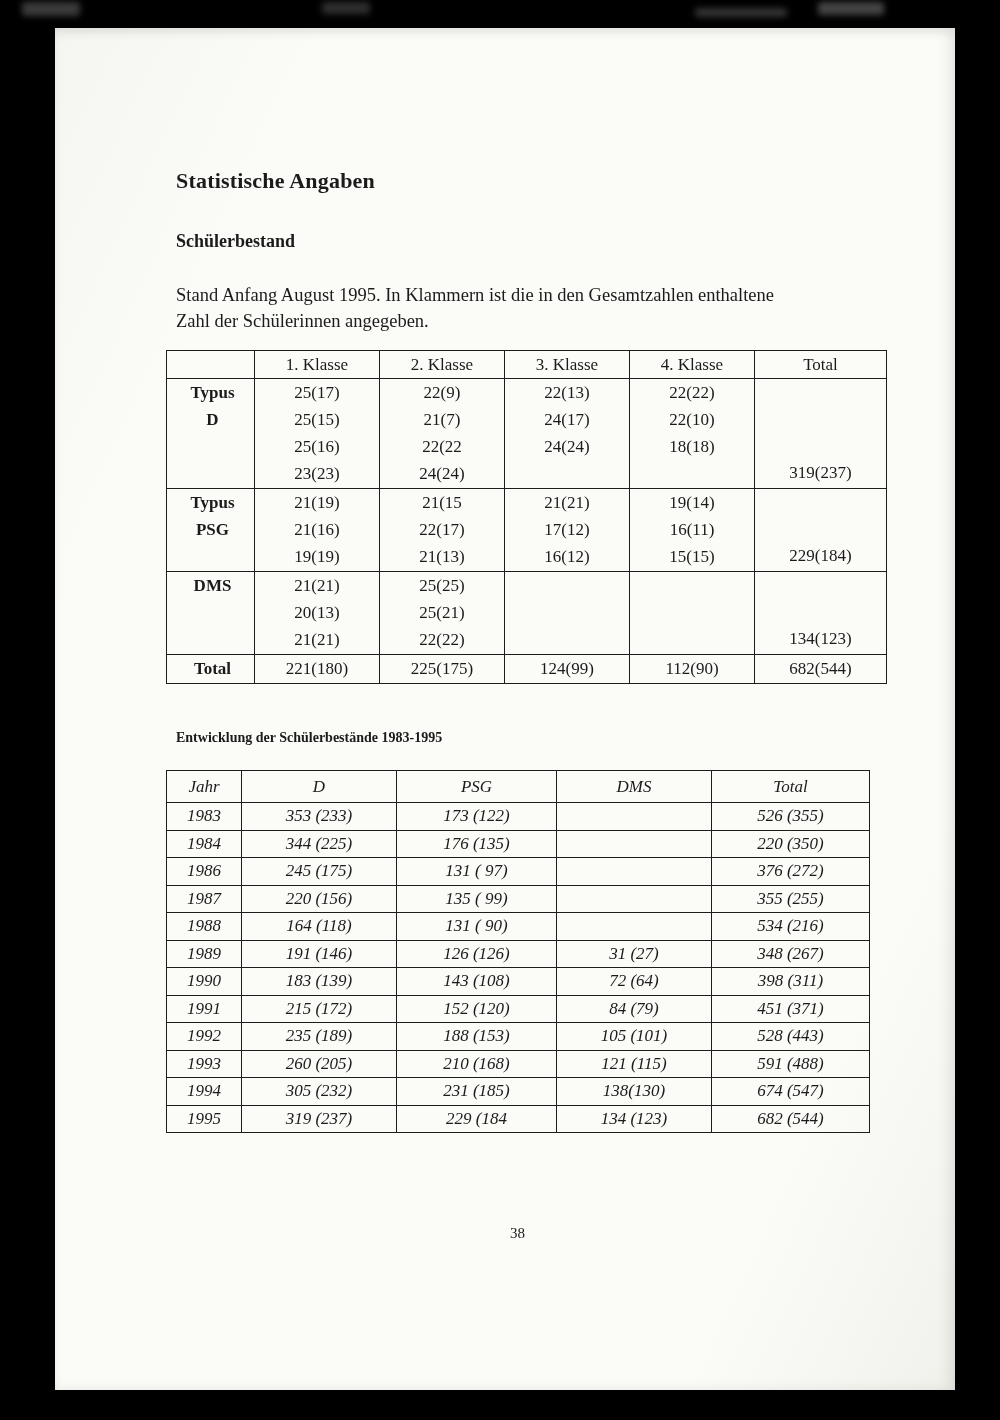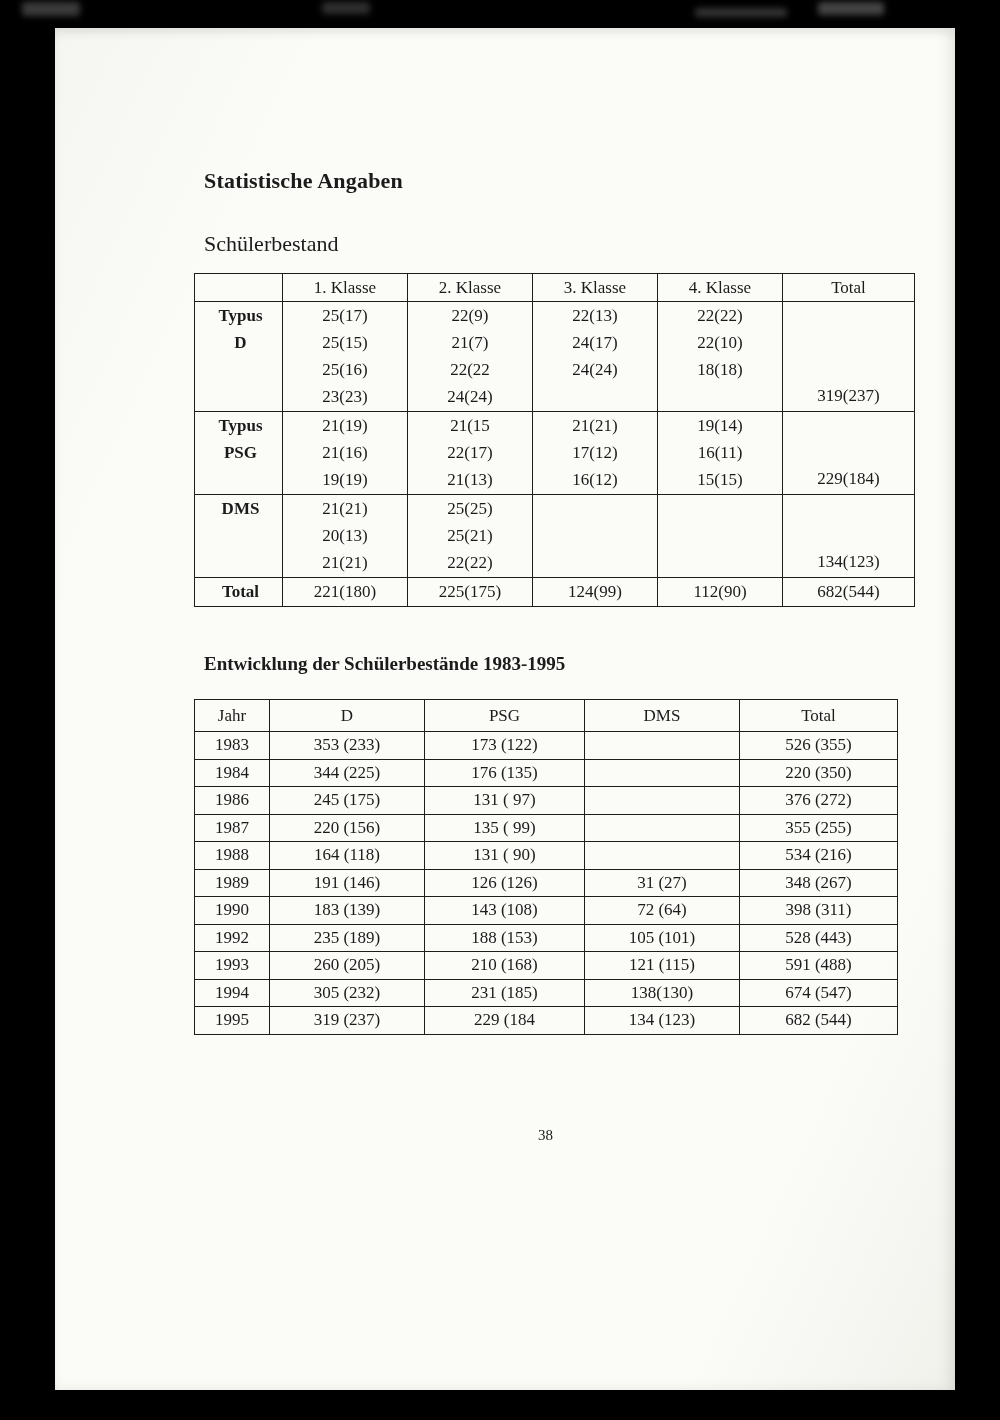--- a/index.html
+++ b/index.html
@@ -16,26 +16,26 @@
   .a2 { left:322px; top:2px;  width:48px; height:12px; background:#2e2e2e; }
   .a3 { left:695px; top:8px;  width:92px; height:9px;  background:#333; }
   .a4 { left:818px; top:2px;  width:66px; height:13px; background:#444; }
   .page {
     position:absolute; left:55px; top:28px;
     width:900px; height:1362px;
     background:linear-gradient(115deg,#f5f5f1 0%,#fbfbf8 18%,#fbfbf8 82%,#f1f1ec 100%);
     color:#1b1b1b;
     box-shadow:inset -6px 0 14px rgba(0,0,0,0.08), inset 0 6px 10px rgba(0,0,0,0.05);
   }
-  .content { padding:140px 80px 0 111px;margin-left:28px; }
+  .content { padding:140px 80px 0 111px; }
   .title {
     font-size:22px; font-weight:bold; margin:0 0 0 10px; letter-spacing:0.2px;
   }
   .subtitle {
-    font-size:22px; font-weight:normal; margin:37px 0 0 10px;
+    font-size:18px; font-weight:bold; margin:37px 0 0 10px;
   }
   .intro {
     font-size:18.5px; margin:30px 0 0 10px; line-height:26px;
     white-space:pre-line; width:745px;
   }
   table { border-collapse:collapse; background:transparent; }
   .t1 { margin-top:16px; width:720px; table-layout:fixed; }
   .t1 th, .t1 td {
     border:1px solid #1d1d1d; font-size:17px; font-weight:normal;
     padding:0 4px; text-align:center; vertical-align:top;
@@ -46,23 +46,23 @@
   .t1 col.ct { width:132px; }
   .t1 tr.hrow  { height:27px; }
   .t1 tr.r1 { height:110px; }
   .t1 tr.r2 { height:83px; }
   .t1 tr.r3 { height:83px; }
   .t1 tr.r4 { height:29px; }
   .t1 td.lbl { text-align:center; padding-left:8px;font-weight:bold; }
   .t1 td.tot { vertical-align:bottom; padding-bottom:2px; }
   .t1 tr.r4 td { vertical-align:middle; line-height:24px; }
   .sec2 {
-    font-size:19px; font-weight:bold; margin:46px 0 0 10px;
-  }
-  .t2 { margin-top:24px; width:703px; table-layout:fixed; }
+    font-size:14px; font-weight:bold; margin:46px 0 0 10px;
+  }
+  .t2 { margin-top:24px; width:703px; table-layout:fixed;font-style:italic; }
   .t2 th, .t2 td {
     border:1px solid #1d1d1d; font-size:17px; font-weight:normal;
     text-align:center; vertical-align:middle; padding:0 4px;
     white-space:pre-line;
   }
   .t2 tr.hrow { height:32px; }
   .t2 tr.drow { height:27.5px; }
   .t2 col.cy { width:75px; }
   .t2 col.cd { width:155px; }
   .t2 col.cp { width:160px; }
@@ -80,20 +80,22 @@
 <div class="artifact a3"></div>
 <div class="artifact a4"></div>
 
 <div class="page">
   <div class="content">
 
     <h1 class="title">Statistische Angaben</h1>
 
     <div class="subtitle">Schülerbestand</div>
 
+    <p class="intro">Stand Anfang August 1995. In Klammern ist die in den Gesamtzahlen enthaltene
+Zahl der Schülerinnen angegeben.</p>
 
     <table class="t1">
       <colgroup>
         <col class="c0">
           <col class="ck">
           <col class="ck">
           <col class="ck">
           <col class="ck">
           <col class="ct">
       </colgroup>
@@ -226,20 +228,27 @@
         <td>348 (267)</td>
       </tr>
       <tr class="drow">
         <td>1990</td>
         <td>183 (139)</td>
         <td>143 (108)</td>
         <td>72 (64)</td>
         <td>398 (311)</td>
       </tr>
       <tr class="drow">
+        <td>1991</td>
+        <td>215 (172)</td>
+        <td>152 (120)</td>
+        <td>84 (79)</td>
+        <td>451 (371)</td>
+      </tr>
+      <tr class="drow">
         <td>1992</td>
         <td>235 (189)</td>
         <td>188 (153)</td>
         <td>105 (101)</td>
         <td>528 (443)</td>
       </tr>
       <tr class="drow">
         <td>1993</td>
         <td>260 (205)</td>
         <td>210 (168)</td>

